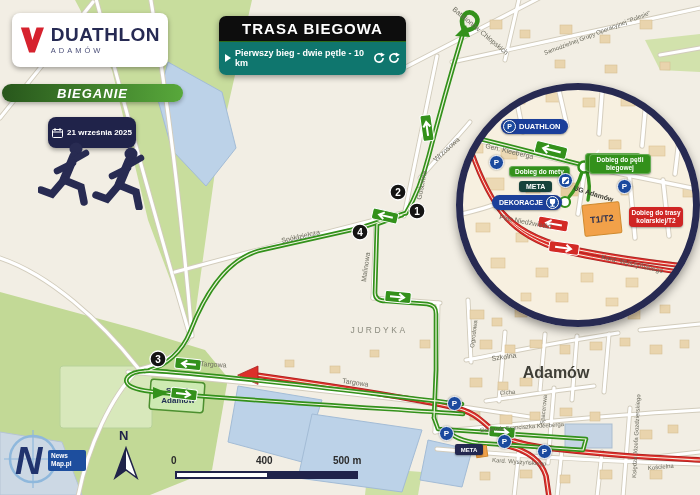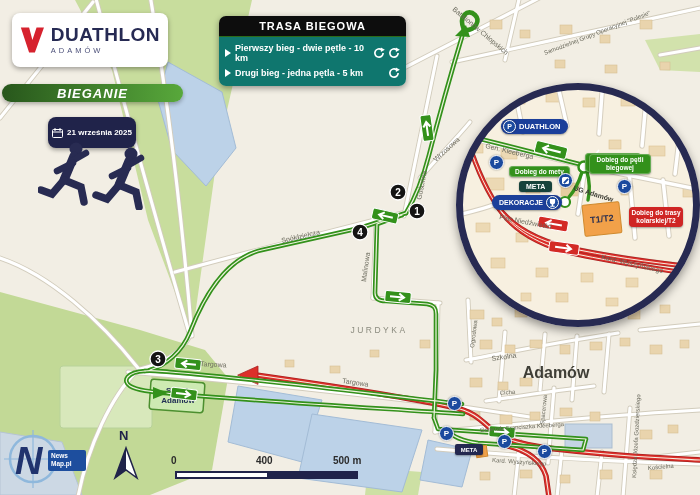--- a/index.html
+++ b/index.html
@@ -23,21 +23,21 @@
         background:linear-gradient(90deg,#28571c,#58a83b);color:#fff;font-weight:bold;font-style:italic;
         font-size:13px;letter-spacing:1px;display:flex;align-items:center;justify-content:center;
         box-shadow:0 2px 4px rgba(0,0,0,.3);}
 
   .date-badge{left:48px;top:117px;width:88px;height:31px;background:#20234a;border-radius:8px;color:#fff;
         font-size:8px;font-weight:bold;display:flex;align-items:center;justify-content:center;gap:4px;
         box-shadow:0 2px 4px rgba(0,0,0,.35);}
 
   
   .legend{left:219px;top:16px;width:187px;border-radius:7px;box-shadow:0 2px 6px rgba(0,0,0,.4);}
-  .legend-head{background:#0d0d0d;color:#fff;font-weight:bold;font-size:11px;letter-spacing:1px;
+  .legend-head{background:#0d0d0d;color:#fff;font-weight:bold;font-size:15px;letter-spacing:1px;
         text-align:center;padding:4px 0;border-radius:7px 7px 0 0;}
   .legend-body{background:#0f766e;border-radius:0 0 7px 7px;padding:4px 6px 5px;border-top:1px solid #2c6b1a;}
   .legend-row{display:flex;align-items:center;gap:4px;color:#fff;font-size:9px;font-weight:bold;padding:2px 0;}
   .tri{width:0;height:0;border-left:6px solid #fff;border-top:4px solid transparent;border-bottom:4px solid transparent;flex:0 0 auto;}
   .legend-row .lab{flex:1 1 auto;}
   .loops{display:flex;gap:3px;flex:0 0 auto;}
 
   
   .inset-wrap{left:456px;top:83px;width:244px;height:244px;}
   .inset-clip{position:absolute;inset:5px;border-radius:50%;overflow:hidden;background:#f7f0e0;}
@@ -396,30 +396,20 @@
           <svg width="12" height="12" viewBox="0 0 16 16">
               <path d="M13.5 8a5.5 5.5 0 1 1-2-4.2" fill="none" stroke="#fff" stroke-width="2.2"></path>
               <polygon points="10.5,0.5 15.8,3.5 10.5,6.5" fill="#fff"></polygon>
             </svg>
           <svg width="12" height="12" viewBox="0 0 16 16">
               <path d="M13.5 8a5.5 5.5 0 1 1-2-4.2" fill="none" stroke="#fff" stroke-width="2.2"></path>
               <polygon points="10.5,0.5 15.8,3.5 10.5,6.5" fill="#fff"></polygon>
             </svg>
         </span>
       </div>
-      <div class="legend-row">
-        <span class="tri"></span>
-        <span class="lab">Drugi bieg - jedna pętla - 5 km</span>
-        <span class="loops">
-          <svg width="12" height="12" viewBox="0 0 16 16">
-              <path d="M13.5 8a5.5 5.5 0 1 1-2-4.2" fill="none" stroke="#fff" stroke-width="2.2"></path>
-              <polygon points="10.5,0.5 15.8,3.5 10.5,6.5" fill="#fff"></polygon>
-            </svg>
-        </span>
-      </div>
     </div>
   </div>
 
   <div class="abs p-icon" style="left:447px;top:396px;">P</div>
   <div class="abs p-icon" style="left:439px;top:426px;">P</div>
   <div class="abs p-icon" style="left:497px;top:434px;">P</div>
   <div class="abs p-icon" style="left:537px;top:444px;">P</div>
 
   <div class="abs meta-main">META</div>
 

